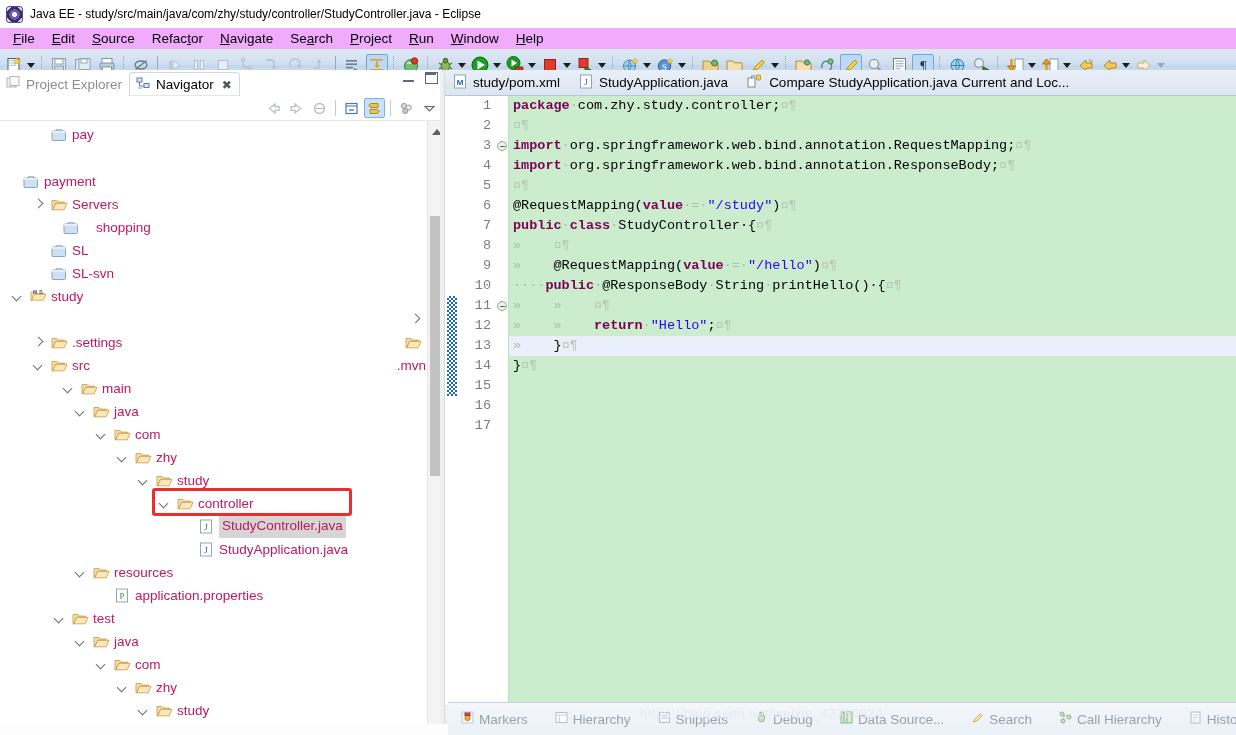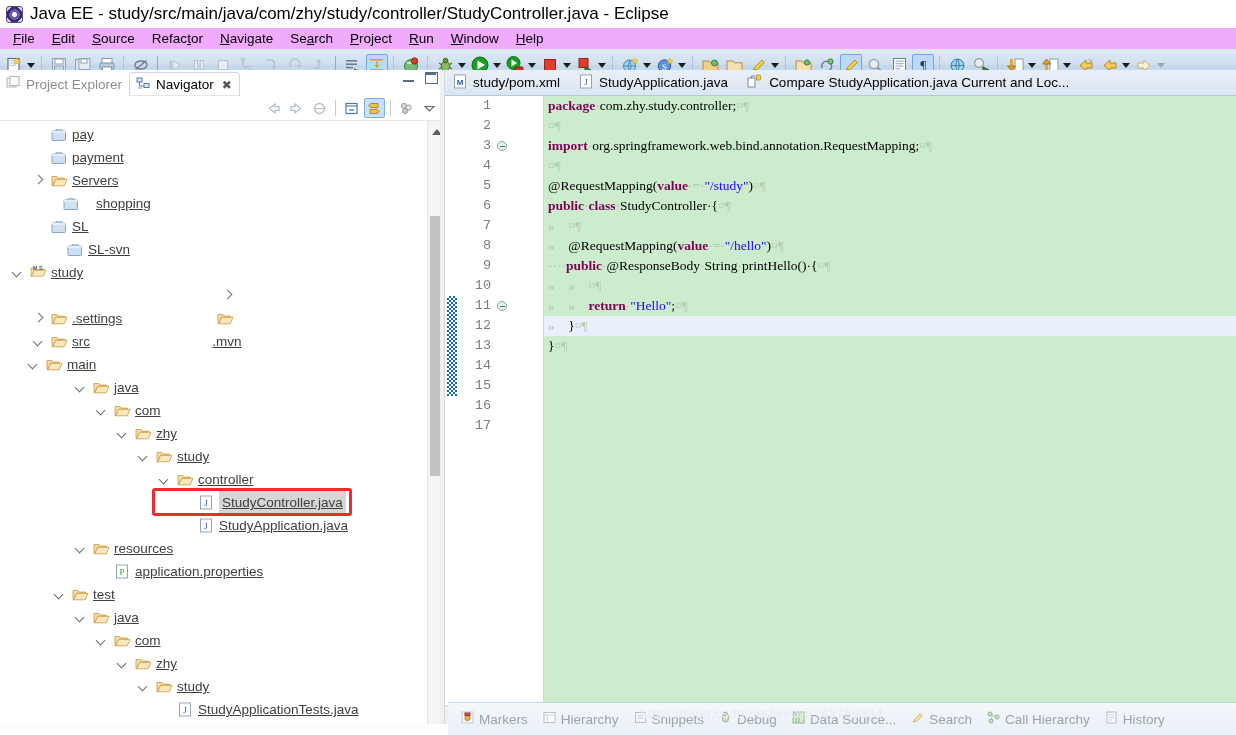--- a/index.html
+++ b/index.html
@@ -17,21 +17,21 @@
     background: #fdfdfd;
   }
 
   
   .titlebar {
     height: 28px;
     display: flex;
     align-items: center;
     padding-left: 6px;
     background: #ffffff;
-    font-size: 17px;
+    font-size: 12px;
     color: #000;
   }
   .titlebar .app-icon {
     width: 17px; height: 17px;
     margin-right: 7px;
     border-radius: 3px;
     background: radial-gradient(circle at 50% 50%, #f2f2f2 0 22%, #6f5aa8 23% 48%, #3b2d66 49% 72%, #d9d4ec 73% 100%);
     border: 1px solid #5b4a8a;
     flex: none;
   }
@@ -184,26 +184,25 @@
   }
   .tree {
     position: absolute;
     top: 0; left: 0; right: 18px; bottom: 0;
     padding-top: 2px;
     overflow: hidden;
   }
   .trow {
     height: 23px;
     display: flex;
-    align-items: center;
+    align-items: flex-end;
     font-size: 13.5px;
-    color: #404040;
+    color: #be185d;
     white-space: nowrap;
     position: relative;
-    text-decoration: underline;
   }
   .tw { width: 21px; height: 23px; display:flex; align-items:center; justify-content:center; flex:none;}
   .chev { width: 9px; height: 9px; position: relative; }
   .chev::before {
     content:""; position:absolute; left:1px; top:0;
     width:6px; height:6px;
     border-right: 1.6px solid #6e6e6e;
     border-bottom: 1.6px solid #6e6e6e;
     transform: rotate(-45deg);
   }
@@ -316,26 +315,25 @@
     width: 10px; height: 10px; border-radius: 50%;
     border: 1px solid #8aa98a; background: #e9f3e9;
     position: relative;
   }
   .fold-minus::after {
     content:""; position:absolute; left:2px; top:4px; width:5px; height:1px; background:#4a7a4a;
   }
   .code {
     flex: 1;
     background: #ccecce;
-    font-family: Liberation Serif, serif;
+    font-family: Liberation Mono, monospace;
     font-size: 13.5px;
     position: relative;
     overflow: hidden;
     border-left: 1px solid #bfe0c1;
-    margin-left: 35px;
   }
   .cl { height: 20px; line-height: 20px; white-space: pre; padding-left: 4px; }
   .cl.cur { background: #eaf0fb; }
   .kw { color: #7d0055; font-weight: bold; }
   .str { color: #2a00ff; }
   .plain { color: #000; }
   .ws { color: #b6c9b6; }
   .tab-ar { color: #a8bfa8; }
   .dotspace { color: #a8bfa8; }
 
@@ -352,21 +350,21 @@
   
   .bottombar {
     position: absolute;
     left: 448px; right: 0; bottom: 0;
     height: 33px;
     background: linear-gradient(to bottom,#f4f7fb,#eaf0f8);
     border-top: 1px solid #c6d3e2;
     display: flex;
     align-items: center;
     padding-left: 6px;
-    gap: 2px;
+    gap: 14px;
     overflow: hidden;
   }
   .btab {
     display:flex; align-items:center; gap:4px;
     padding: 0 6px;
     font-size: 13.5px;
     color: #9aa3ad;
     white-space: nowrap;
   }
   .watermark {
@@ -760,21 +758,21 @@
               <div class="tw"></div>
               <div class="ticon">
                 <svg class="ic" width="16" height="14" viewBox="0 0 16 14">
                   <rect x="1" y="3" width="13.5" height="9.5" rx="1" fill="#cfe0f2" stroke="#7e9cc0" stroke-width=".9"></rect>
                   <path d="M5 3 v-1.2 h6 V3" fill="none" stroke="#7e9cc0" stroke-width=".9"></path>
                   <rect x="1" y="3" width="13.5" height="2" fill="#e3eef8" stroke="none"></rect>
                 </svg>
               </div>
               <span class="tlabel">pay</span>
             </div>
-            <div class="trow" style="padding-left: 28px;">
+            <div class="trow" style=" margin-top: 24px;">
               <div class="tw"></div>
               <div class="ticon">
                 <svg class="ic" width="16" height="14" viewBox="0 0 16 14">
                   <rect x="1" y="3" width="13.5" height="9.5" rx="1" fill="#cfe0f2" stroke="#7e9cc0" stroke-width=".9"></rect>
                   <path d="M5 3 v-1.2 h6 V3" fill="none" stroke="#7e9cc0" stroke-width=".9"></path>
                   <rect x="1" y="3" width="13.5" height="2" fill="#e3eef8" stroke="none"></rect>
                 </svg>
               </div>
               <span class="tlabel">payment</span>
             </div>
@@ -805,21 +803,21 @@
               <div class="tw"></div>
               <div class="ticon">
                 <svg class="ic" width="16" height="14" viewBox="0 0 16 14">
                   <rect x="1" y="3" width="13.5" height="9.5" rx="1" fill="#cfe0f2" stroke="#7e9cc0" stroke-width=".9"></rect>
                   <path d="M5 3 v-1.2 h6 V3" fill="none" stroke="#7e9cc0" stroke-width=".9"></path>
                   <rect x="1" y="3" width="13.5" height="2" fill="#e3eef8" stroke="none"></rect>
                 </svg>
               </div>
               <span class="tlabel">SL</span>
             </div>
-            <div class="trow" style="padding-left: 44px;">
+            <div class="trow" style="padding-left: 28px;">
               <div class="tw"></div>
               <div class="ticon">
                 <svg class="ic" width="16" height="14" viewBox="0 0 16 14">
                   <rect x="1" y="3" width="13.5" height="9.5" rx="1" fill="#cfe0f2" stroke="#7e9cc0" stroke-width=".9"></rect>
                   <path d="M5 3 v-1.2 h6 V3" fill="none" stroke="#7e9cc0" stroke-width=".9"></path>
                   <rect x="1" y="3" width="13.5" height="2" fill="#e3eef8" stroke="none"></rect>
                 </svg>
               </div>
               <span class="tlabel">SL-svn</span>
             </div>
@@ -866,21 +864,21 @@
                 <span class="chev open"></span>
               </div>
               <div class="ticon">
                 <svg class="ic" width="17" height="15" viewBox="0 0 17 15">
                   <path d="M1 3.5 h5 l1.3 1.6 H13.5 v1.2 H4.6 L1.8 12.8 H1z" fill="#f6dca8" stroke="#c79a3e" stroke-width=".8"></path>
                   <path d="M4.6 6.3 H16 l-2.8 6.5 H1.8z" fill="#fbe7bd" stroke="#c79a3e" stroke-width=".8"></path>
                 </svg>
               </div>
               <span class="tlabel">src</span>
             </div>
-            <div class="trow" style="padding-left: 23px;">
+            <div class="trow" style="padding-left: 58px;">
               <div class="tw">
                 <span class="chev open"></span>
               </div>
               <div class="ticon">
                 <svg class="ic" width="17" height="15" viewBox="0 0 17 15">
                   <path d="M1 3.5 h5 l1.3 1.6 H13.5 v1.2 H4.6 L1.8 12.8 H1z" fill="#f6dca8" stroke="#c79a3e" stroke-width=".8"></path>
                   <path d="M4.6 6.3 H16 l-2.8 6.5 H1.8z" fill="#fbe7bd" stroke="#c79a3e" stroke-width=".8"></path>
                 </svg>
               </div>
               <span class="tlabel">main</span>
@@ -1136,20 +1134,21 @@
             <div class="fm"></div>
             <div class="fm"></div>
             <div class="fm"></div>
             <div class="fm"></div>
             <div class="fm"></div>
           </div>
         <div class="code" id="code">
             <div class="cl"><span class="kw">package</span><span class="dotspace">·</span><span class="plain">com.zhy.study.controller;</span><span class="ws">¤¶</span></div>
             <div class="cl"><span class="ws">¤¶</span></div>
             <div class="cl"><span class="kw">import</span><span class="dotspace">·</span><span class="plain">org.springframework.web.bind.annotation.RequestMapping;</span><span class="ws">¤¶</span></div>
+            <div class="cl"><span class="kw">import</span><span class="dotspace">·</span><span class="plain">org.springframework.web.bind.annotation.ResponseBody;</span><span class="ws">¤¶</span></div>
             <div class="cl"><span class="ws">¤¶</span></div>
             <div class="cl"><span class="plain">@RequestMapping(</span><span class="kw">value</span><span class="dotspace">·=·</span><span class="str">"/study"</span><span class="plain">)</span><span class="ws">¤¶</span></div>
             <div class="cl"><span class="kw">public</span><span class="dotspace">·</span><span class="kw">class</span><span class="dotspace">·</span><span class="plain">StudyController</span><span class="plain">·{</span><span class="ws">¤¶</span></div>
             <div class="cl"><span class="tab-ar">»    </span><span class="ws">¤¶</span></div>
             <div class="cl"><span class="tab-ar">»    </span><span class="plain">@RequestMapping(</span><span class="kw">value</span><span class="dotspace">·=·</span><span class="str">"/hello"</span><span class="plain">)</span><span class="ws">¤¶</span></div>
             <div class="cl"><span class="dotspace">····</span><span class="kw">public</span><span class="dotspace">·</span><span class="plain">@ResponseBody</span><span class="dotspace">·</span><span class="plain">String</span><span class="dotspace">·</span><span class="plain">printHello()</span><span class="plain">·{</span><span class="ws">¤¶</span></div>
             <div class="cl"><span class="tab-ar">»    »    </span><span class="ws">¤¶</span></div>
             <div class="cl"><span class="tab-ar">»    »    </span><span class="kw">return</span><span class="dotspace">·</span><span class="str">"Hello"</span><span class="plain">;</span><span class="ws">¤¶</span></div>
             <div class="cl cur"><span class="tab-ar">»    </span><span class="plain">}</span><span class="ws">¤¶</span></div>
             <div class="cl"><span class="plain">}</span><span class="ws">¤¶</span></div>

